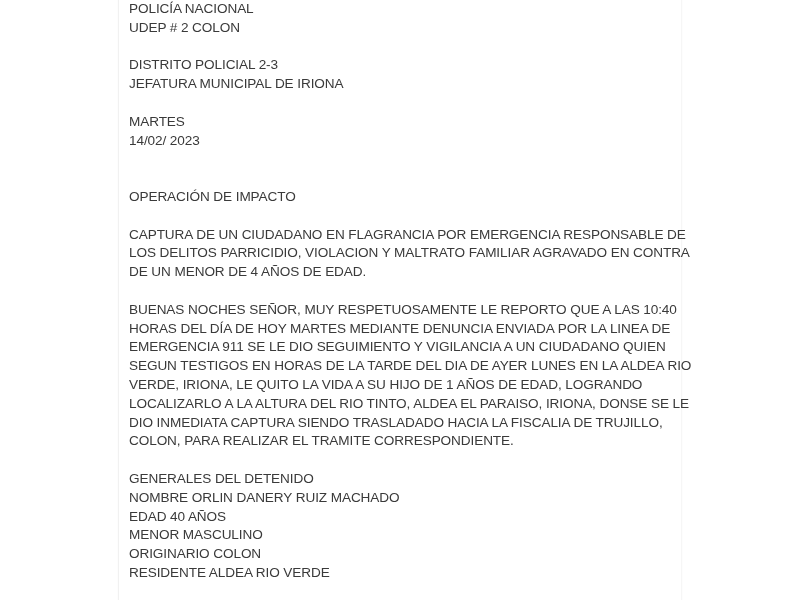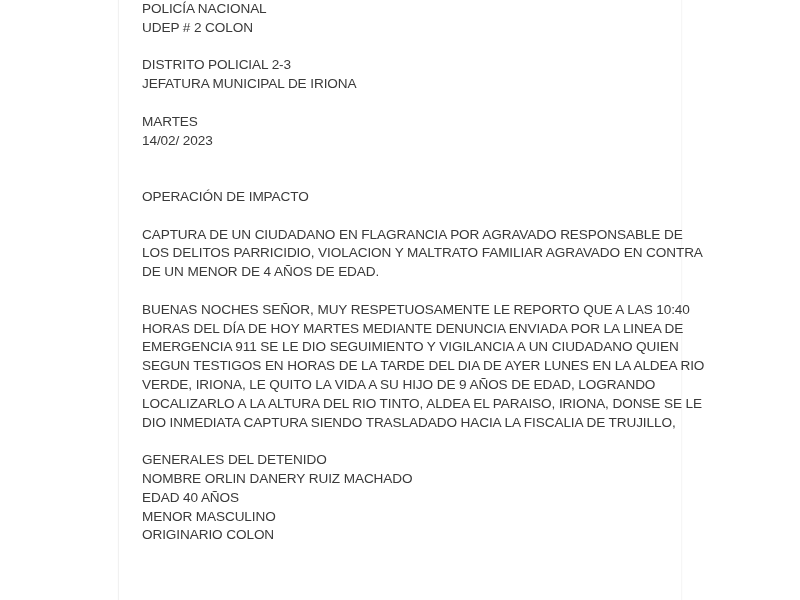--- a/index.html
+++ b/index.html
@@ -22,21 +22,21 @@
       top: -2px;
       width: 562px;
       height: 604px;
       background: #ffffff;
       border-left: 1px solid #f1f1f1;
       border-right: 1px solid #f6f6f6;
       box-shadow: 0 0 2px rgba(0,0,0,0.03);
     }
     .content {
       position: absolute;
-      left: 142px;
+      left: 129px;
       top: 0px;
       width: 560px;
       font-family: "Liberation Sans", sans-serif;
       font-size: 13.6px;
       line-height: 18.8px;
       color: #3a3a3a;
       letter-spacing: -0.1px;
     }
     .line {
       display: block;
@@ -64,33 +64,35 @@
     <span class="gap"></span>
     <span class="line">DISTRITO POLICIAL 2-3</span>
     <span class="line">JEFATURA MUNICIPAL DE IRIONA</span>
     <span class="gap"></span>
     <span class="line">MARTES</span>
     <span class="line">14/02/ 2023</span>
     <span class="gap-big"></span>
 
     <span class="line">OPERACIÓN DE IMPACTO</span>
     <span class="gap"></span>
-    <span class="line">CAPTURA DE UN CIUDADANO EN FLAGRANCIA POR AGRAVADO RESPONSABLE DE</span>
+    <span class="line">CAPTURA DE UN CIUDADANO EN FLAGRANCIA POR EMERGENCIA RESPONSABLE DE</span>
     <span class="line">LOS DELITOS PARRICIDIO, VIOLACION Y MALTRATO FAMILIAR AGRAVADO EN CONTRA</span>
     <span class="line">DE UN MENOR DE 4 AÑOS DE EDAD.</span>
     <span class="gap"></span>
 
     <span class="line">BUENAS NOCHES SEÑOR, MUY RESPETUOSAMENTE LE REPORTO QUE A LAS 10:40</span>
     <span class="line">HORAS DEL DÍA DE HOY MARTES MEDIANTE DENUNCIA ENVIADA POR LA LINEA DE</span>
     <span class="line">EMERGENCIA 911 SE LE DIO SEGUIMIENTO Y VIGILANCIA A UN CIUDADANO QUIEN</span>
     <span class="line">SEGUN TESTIGOS EN HORAS DE LA TARDE DEL DIA DE AYER LUNES EN LA ALDEA RIO</span>
-    <span class="line">VERDE, IRIONA, LE QUITO LA VIDA A SU HIJO DE 9 AÑOS DE EDAD, LOGRANDO</span>
+    <span class="line">VERDE, IRIONA, LE QUITO LA VIDA A SU HIJO DE 1 AÑOS DE EDAD, LOGRANDO</span>
     <span class="line">LOCALIZARLO A LA ALTURA DEL RIO TINTO, ALDEA EL PARAISO, IRIONA, DONSE SE LE</span>
     <span class="line">DIO INMEDIATA CAPTURA SIENDO TRASLADADO HACIA LA FISCALIA DE TRUJILLO,</span>
+    <span class="line">COLON, PARA REALIZAR EL TRAMITE CORRESPONDIENTE.</span>
     <span class="gap"></span>
 
     <span class="line">GENERALES DEL DETENIDO</span>
     <span class="line">NOMBRE ORLIN DANERY RUIZ MACHADO</span>
     <span class="line">EDAD 40 AÑOS</span>
     <span class="line">MENOR MASCULINO</span>
     <span class="line">ORIGINARIO COLON</span>
+    <span class="line">RESIDENTE ALDEA RIO VERDE</span>
   </div>
 </div>
 
 </body></html>

